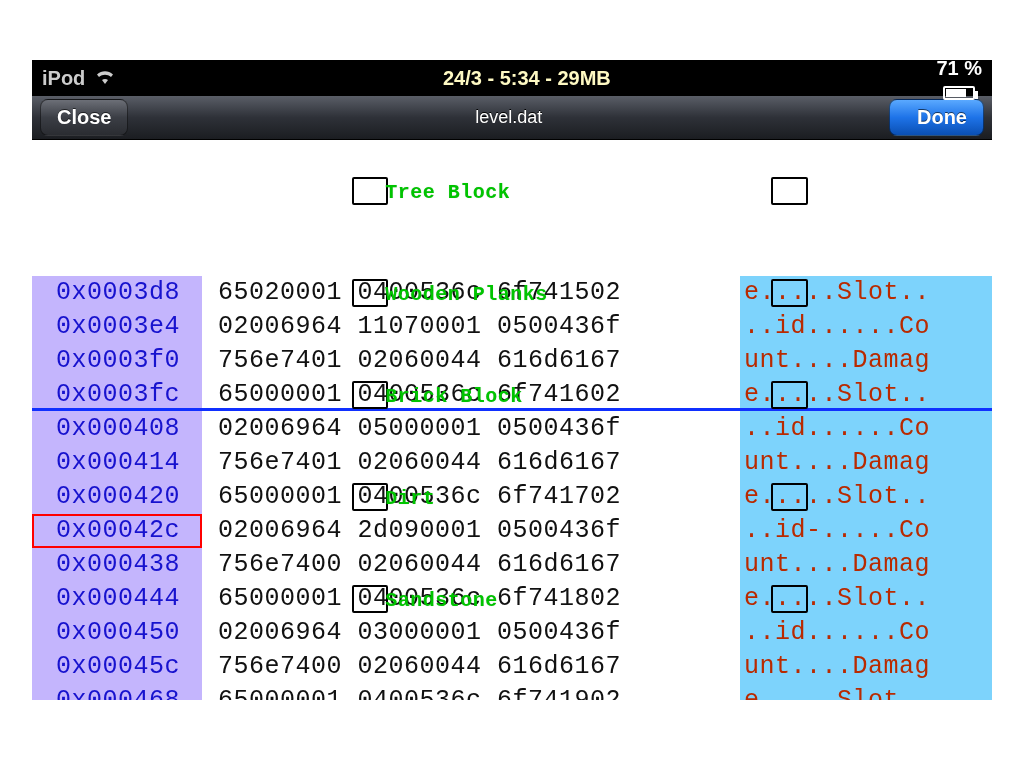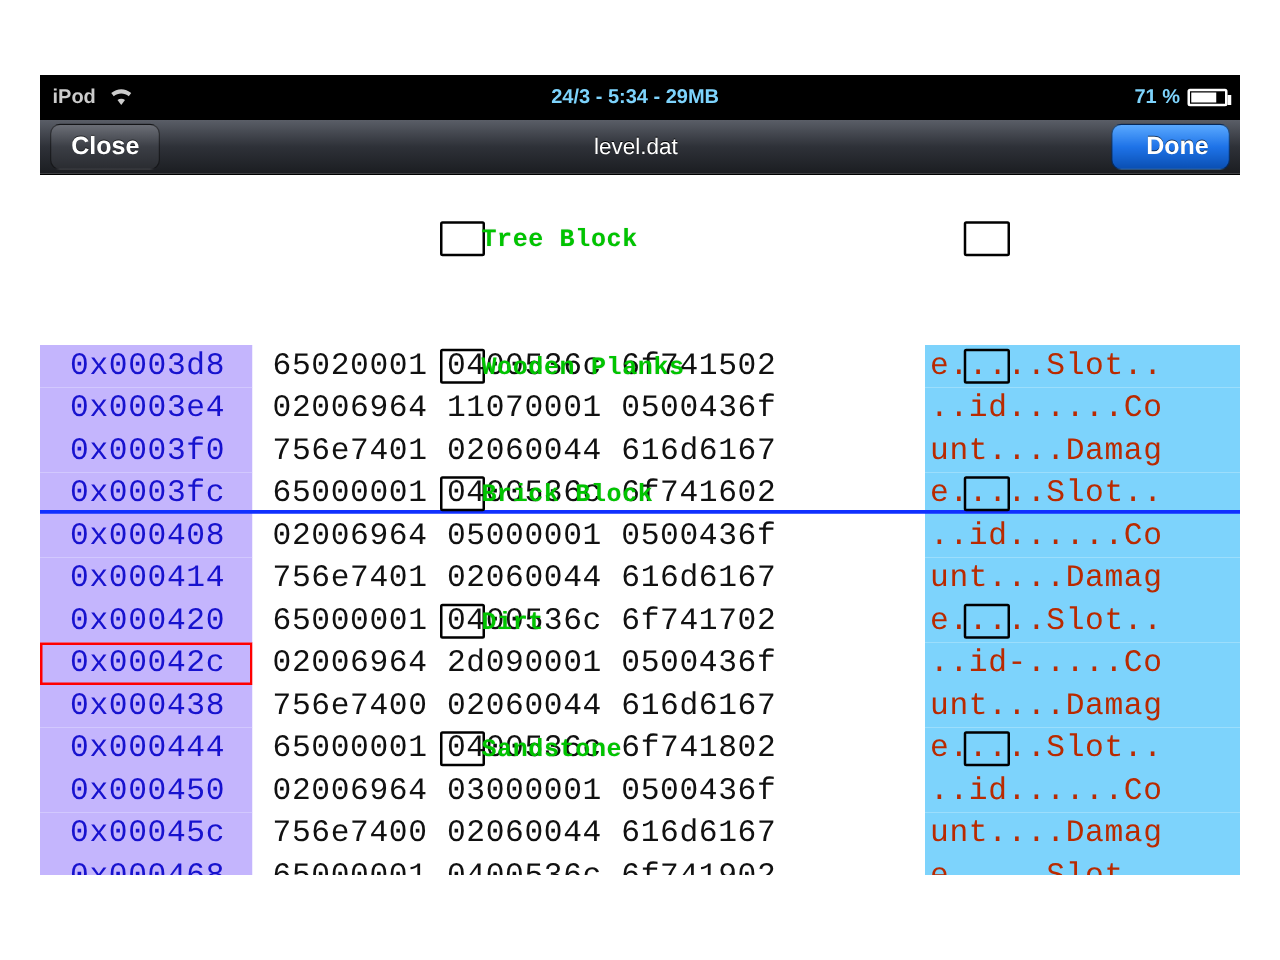--- a/index.html
+++ b/index.html
@@ -1,22 +1,22 @@
 <!DOCTYPE html>
 <html><head>
 <meta charset="utf-8">
 <style>
   * { box-sizing: border-box; margin: 0; padding: 0; }
   html, body { width: 1024px; height: 768px; background: #fff; font-family: "Helvetica Neue", Helvetica, Arial, sans-serif; }
   .device-frame { position: absolute; left: 32px; top: 60px; width: 960px; height: 640px; background: #fff; overflow: hidden; }
-  .status-bar { height: 36px; background: #000; color: #ccc; display: flex; align-items: center; justify-content: space-between; padding: 0 10px; font-size: 16px; font-weight: bold; }
+  .status-bar { height: 36px; background: #000; color: #ccc; display: flex; align-items: center; justify-content: space-between; padding: 0 10px; font-size: 20px; font-weight: bold; }
   .status-left { display: flex; align-items: center; gap: 8px; }
   .wifi-icon { display: inline-block; }
-  .status-center { color: #7dd3fc; text-align: center; }
-  .status-right { display:flex; align-items:center; gap:6px; color:#7dd3fc; }
+  .status-center { color: #fef9c3; text-align: center; }
+  .status-right { display:flex; align-items:center; gap:6px; color:#ffffff;flex-direction:column; }
   .battery-icon { display:inline-block; width:32px; height:14px; border:2px solid #fff; border-radius:2px; position:relative; }
   .battery-icon::after { content:""; position:absolute; right:-5px; top:3px; width:3px; height:8px; background:#fff; }
   .battery-fill { position:absolute; left:1px; top:1px; bottom:1px; width:70%; background:#fff; }
   .nav-bar { height: 44px; background: linear-gradient(#5a5e67, #2e3138 50%, #1b1d21); display:flex; align-items:center; justify-content:space-between; padding:0 8px; border-bottom:1px solid #000; }
   .nav-title { color:#fff; font-size:18px; font-weight:normal; text-shadow:0 -1px 0 #000; }
   .nav-btn { color:#fff; font-size:20px; font-weight:bold; padding:6px 16px; border-radius:8px; text-shadow:0 -1px 0 rgba(0,0,0,.6); border:1px solid rgba(0,0,0,.5); cursor:pointer; }
   .btn-close { background: linear-gradient(#6c6f77,#3b3e45 50%,#2a2c31); }
   .btn-done  { background: linear-gradient(#5aa9ff,#1e73e8 50%,#0a4fb3); padding-left: 27px; }
   .hex-view { position:relative; height: calc(100% - 94px); font-family: "Courier New", Courier, monospace; font-size: 25px; line-height: 34px; letter-spacing: 0.5px; white-space: pre; }
   .row { display:flex; height:34px; align-items:center; }

